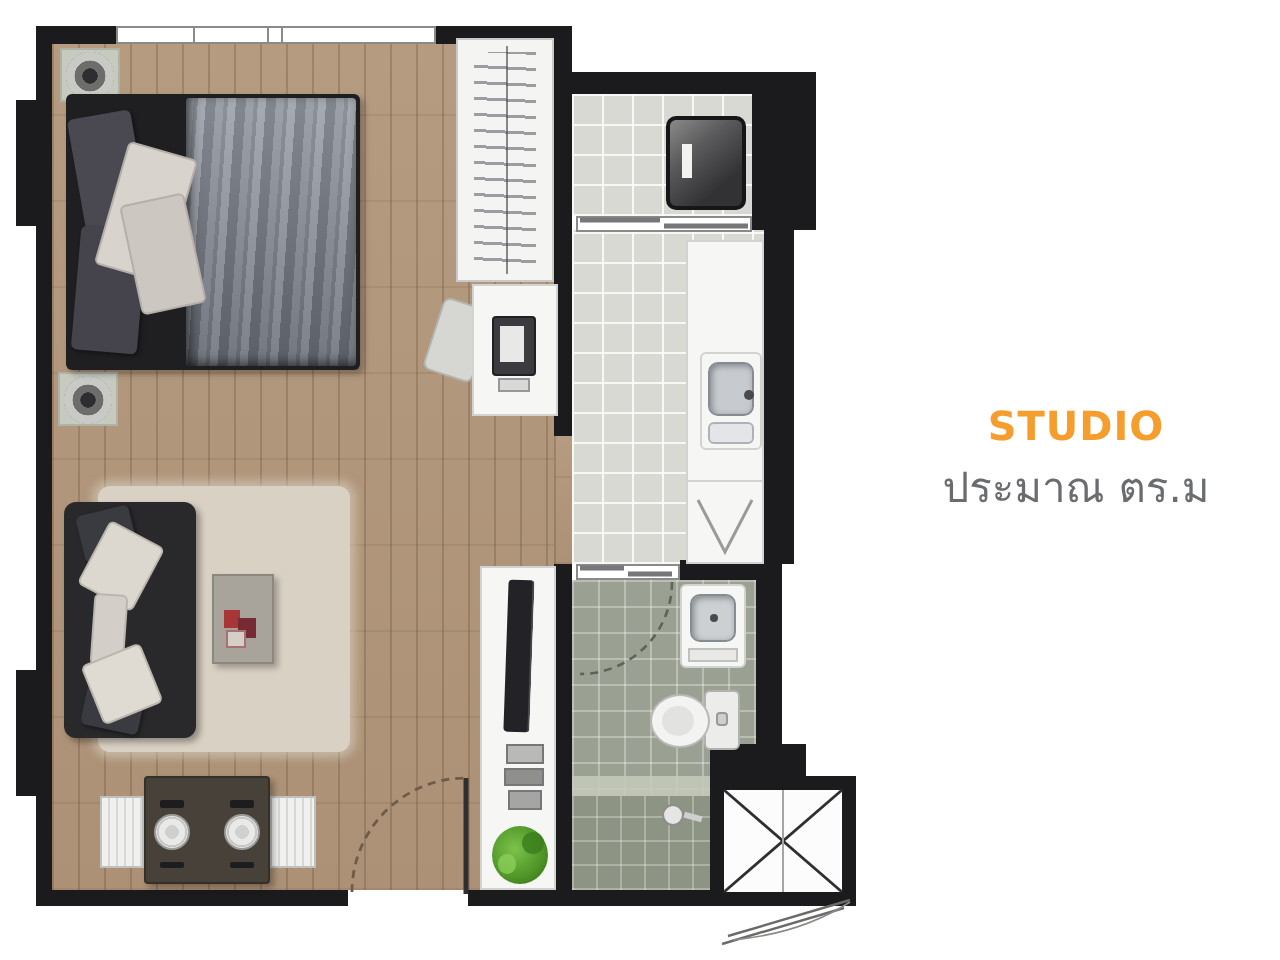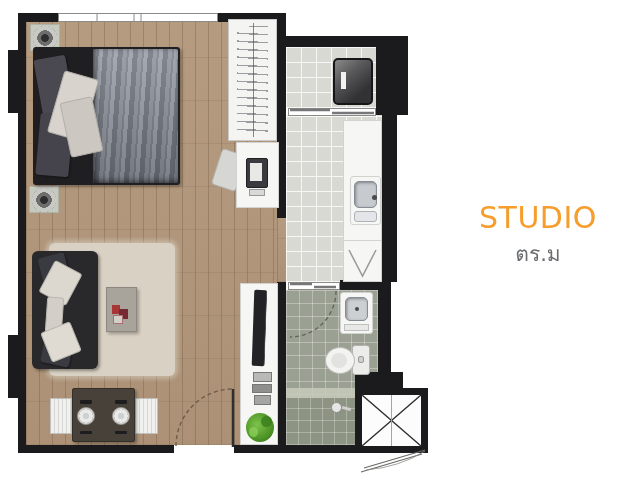--- a/index.html
+++ b/index.html
@@ -72,21 +72,21 @@
   .basin{background:#c7cbd0;border:1px solid #868c93;border-radius:5px;box-sizing:border-box;
          box-shadow:inset 1px 1px 3px rgba(0,0,0,.35);}
   .dot{border-radius:50%;background:#4a4a4c;}
   .toilet-bowl{background:#f3f3f1;border:1px solid #b9b9b7;border-radius:50%;box-sizing:border-box;}
   .toilet-bowl:before{content:"";position:absolute;left:18%;top:18%;width:56%;height:60%;border-radius:50%;background:#e2e2e0;}
   .toilet-tank{background:#ececea;border:1px solid #b1b1af;border-radius:3px;box-sizing:border-box;}
   .shaft-inner{background:#fcfcfc;}
   .shower-band{background:#c6cabb;opacity:.85;}
   
   #caption{left:440px;top:203px;width:196px;text-align:center;}
-  #caption .title{font-size:30px;font-weight:normal;color:var(--accent-orange);letter-spacing:.5px;line-height:1;}
+  #caption .title{font-size:20px;font-weight:bold;color:var(--accent-orange);letter-spacing:.5px;line-height:1;}
   #caption .subtitle{margin-top:10px;color:var(--subtitle-gray);font-size:21px;line-height:1.1;
     display:flex;align-items:baseline;justify-content:center;gap:7px;white-space:nowrap;}
   #caption .subtitle .num{font-size:30px;font-weight:bold;}
 </style>
 </head>
 <body>
 
 <div id="stage">
 
   <div class="abs wood" style="left:26px;top:21px;width:253px;height:424px;"></div>
@@ -204,17 +204,18 @@
     <path d="M362 395 L421 446 M421 395 L362 446" stroke="#2f2f31" stroke-width="1.4" fill="none"></path>
     <path d="M391.5 395 V446" stroke="#a5a5a3" stroke-width="1" fill="none"></path>
     <path d="M364 468 L425 450 M361 472 L422 454" stroke="#6a6a68" stroke-width="1.2" fill="none"></path>
     <path d="M425 451 Q400 467 366 470" stroke="#8a8a88" stroke-width="0.8" fill="none"></path>
     <path d="M349 250 L362.5 276 L376 250" stroke="#9a9a98" stroke-width="1.5" fill="none"></path>
   </svg>
 
   <div id="caption" class="abs">
     <div class="title">STUDIO</div>
     <div class="subtitle">
+      <span>ประมาณ</span>
       <span>ตร.ม</span>
     </div>
   </div>
 
 </div>
 
 </body></html>

